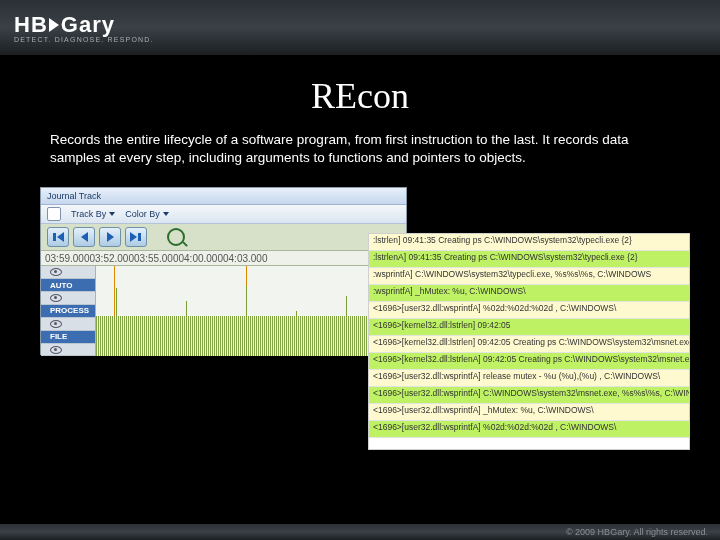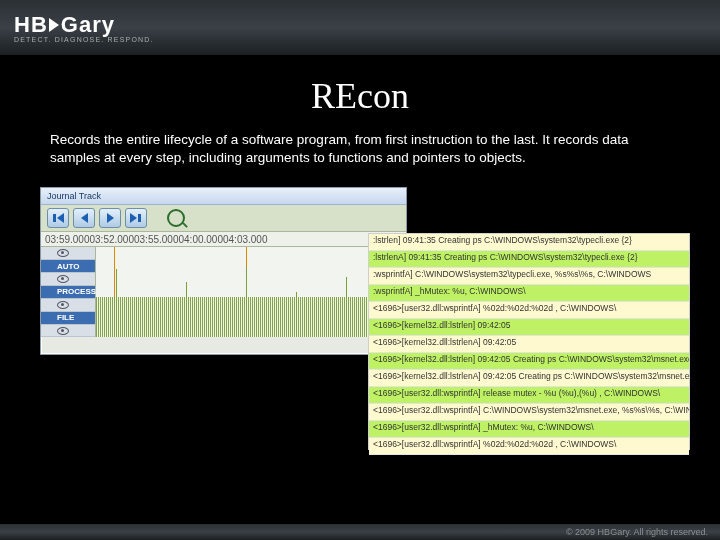--- a/index.html
+++ b/index.html
@@ -128,21 +128,21 @@
   }
   .app-body {
     display:flex;height:90px;
   }
   .side {
     width:54px;background:#d8dfe6;border-right:1px solid #aab79a;
     display:flex;flex-direction:column;
   }
   .side-item {
     height:17px;border-bottom:1px solid #b9c5d1;display:flex;align-items:center;
-    gap:3px;padding-left:16px;font-size:8px;color:#223;font-weight:700;
+    gap:3px;padding-left:9px;font-size:8px;color:#223;font-weight:700;
   }
   .side-item.active{background:#3b6db0;color:#fff;}
   .eye{width:10px;height:6px;border:1px solid #556;border-radius:50%;position:relative;}
   .eye::after{content:"";position:absolute;left:3px;top:1px;width:3px;height:3px;background:#556;border-radius:50%;}
   .track-pane{
     flex:1;background:#f2f4ef;position:relative;overflow:hidden;
   }
   .spike{position:absolute;bottom:0;width:1px;background:#7da03a;}
   .grass{
     position:absolute;left:0;right:0;bottom:0;height:40px;
@@ -192,20 +192,31 @@
 
 <div class="slide">
   <div class="title">REcon</div>
   <div class="body-text">Records the entire lifecycle of a software program, from first instruction to the last. It records data samples at every step, including arguments to functions and pointers to objects.</div>
 
   <div class="figure-area">
 
     <div class="app-shot">
       <div class="app-titlebar">
         <span>Journal Track</span>
+      </div>
+      <div class="app-toolbar">
+        <span class="tb-icon"></span>
+        <span class="tb-btn">
+          <span>Track By</span>
+          <span class="dd"></span>
+        </span>
+        <span class="tb-btn">
+          <span>Color By</span>
+          <span class="dd"></span>
+        </span>
       </div>
       <div class="app-transport-row">
         <span class="tbtn">
             <span class="bar"></span>
             <span class="tri-play" style="transform:scaleX(-1)"></span>
           </span>
         <span class="tbtn">
             <span class="tri-play" style="transform:scaleX(-1)"></span>
           </span>
         <span class="tbtn">
@@ -267,21 +278,20 @@
       </div>
     </div>
 
     <div class="log-shot">
       <div class="log-row">:lstrlen] 09:41:35 Creating ps C:\WINDOWS\system32\typecli.exe {2}</div>
       <div class="log-row">:lstrlenA] 09:41:35 Creating ps C:\WINDOWS\system32\typecli.exe {2}</div>
       <div class="log-row">:wsprintfA] C:\WINDOWS\system32\typecli.exe, %s%s\%s, C:\WINDOWS</div>
       <div class="log-row">:wsprintfA] _hMutex: %u, C:\WINDOWS\</div>
       <div class="log-row">&lt;1696&gt;[user32.dll:wsprintfA] %02d:%02d:%02d , C:\WINDOWS\</div>
       <div class="log-row">&lt;1696&gt;[kernel32.dll:lstrlen] 09:42:05</div>
-      <div class="log-row">&lt;1696&gt;[kernel32.dll:lstrlenA] 09:42:05</div>
       <div class="log-row">&lt;1696&gt;[kernel32.dll:lstrlen] 09:42:05 Creating ps C:\WINDOWS\system32\msnet.exe {2}</div>
       <div class="log-row">&lt;1696&gt;[kernel32.dll:lstrlenA] 09:42:05 Creating ps C:\WINDOWS\system32\msnet.exe {2}</div>
       <div class="log-row">&lt;1696&gt;[user32.dll:wsprintfA] release mutex - %u (%u),(%u) , C:\WINDOWS\</div>
       <div class="log-row">&lt;1696&gt;[user32.dll:wsprintfA] C:\WINDOWS\system32\msnet.exe, %s%s\%s, C:\WINDOW</div>
       <div class="log-row">&lt;1696&gt;[user32.dll:wsprintfA] _hMutex: %u, C:\WINDOWS\</div>
       <div class="log-row">&lt;1696&gt;[user32.dll:wsprintfA] %02d:%02d:%02d , C:\WINDOWS\</div>
     </div>
 
   </div>
 </div>

